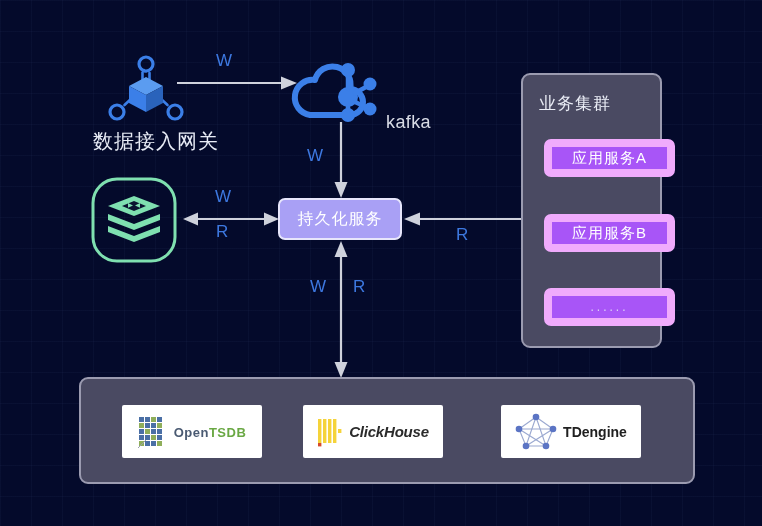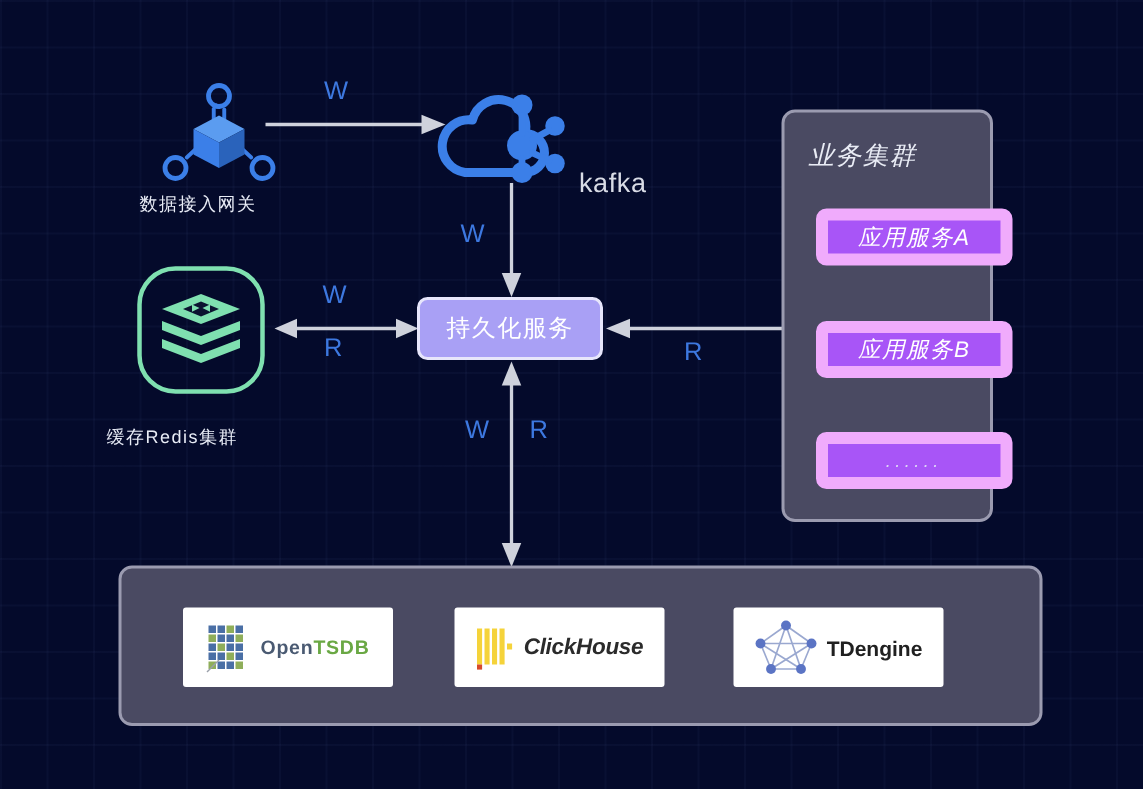--- a/index.html
+++ b/index.html
@@ -14,21 +14,21 @@
     background-color:#040a2b;
     background-image:
       linear-gradient(to right, rgba(120,150,220,0.045) 1px, transparent 1px),
       linear-gradient(to bottom, rgba(120,150,220,0.045) 1px, transparent 1px);
     background-size:31px 31px;
   }
   .abs{position:absolute;}
 
   
   .cap{
-    color:#e8ecf6;font-size:12px;letter-spacing:1px;white-space:nowrap;
+    color:#e8ecf6;font-size:20px;letter-spacing:1px;white-space:nowrap;
   }
   .rwlabel{
     color:#3d78e0;font-size:17px;font-weight:400;white-space:nowrap;
   }
   svg{display:block;overflow:visible;}
 
   
   .persist{
     left:278px;top:198px;width:124px;height:42px;
     background:#a9a0f5;
@@ -39,21 +39,20 @@
     box-sizing:border-box;
   }
 
   
   .bizpanel{
     left:521px;top:73px;width:141px;height:275px;
     background:#4a4a62;
     border:2px solid #9b9bb0;
     border-radius:9px;
     box-sizing:border-box;
-    font-style:italic;
   }
   .biztitle{
     position:absolute;left:16px;top:17px;
     color:#e9ecf5;font-size:17px;letter-spacing:1px;
   }
   .bizbtn{
     position:absolute;left:21px;width:131px;height:38px;
     background:#a855f7;
     border:8px solid #f0abfc;
     border-radius:7px;
@@ -75,21 +74,21 @@
     box-sizing:border-box;
   }
   .logocard{
     position:absolute;top:26px;width:140px;height:53px;
     background:#ffffff;border-radius:2px;
     display:flex;align-items:center;justify-content:center;gap:6px;
     overflow:hidden;
   }
   .logocard.l1{left:41px;}
   .logocard.l2{left:222px;font-style:italic;}
-  .logocard.l3{left:408px;}
+  .logocard.l3{left:420px;}
 
   
   .tsdb-open{color:#4a5a72;font-size:13px;font-weight:bold;letter-spacing:.5px;}
   .tsdb-tsdb{color:#6aa844;font-size:13px;font-weight:bold;letter-spacing:.5px;}
 
   .ch-txt{color:#2b2b2b;font-size:15px;font-weight:600;letter-spacing:-.2px;}
   .td-txt{color:#202020;font-size:14px;font-weight:600;}
 </style>
 </head>
 <body>
@@ -171,21 +170,20 @@
       </g>
       <g fill="#0b1330">
         <path d="M44 25 L56 30 L44 35 L32 30 Z"></path>
       </g>
       <g fill="#7fe0b0">
         <path d="M38 27 l5 2.4 l-5 2.4 z"></path>
         <path d="M50 27 l-5 2.4 l5 2.4 z"></path>
       </g>
     </svg>
   </div>
-  <div class="abs cap" style="left:71px;top:283px;">缓存Redis集群</div>
 
   <div class="abs" style="left:183px;top:208px;width:96px;height:22px;">
     <svg width="96" height="22" viewBox="0 0 96 22">
       <line x1="12" y1="11" x2="84" y2="11" stroke="#cfd2dc" stroke-width="2.2"></line>
       <path d="M0 11 L15 4.5 L15 17.5 Z" fill="#cfd2dc"></path>
       <path d="M96 11 L81 4.5 L81 17.5 Z" fill="#cfd2dc"></path>
     </svg>
   </div>
   <div class="abs rwlabel" style="left:215px;top:187px;">W</div>
   <div class="abs rwlabel" style="left:216px;top:222px;">R</div>

